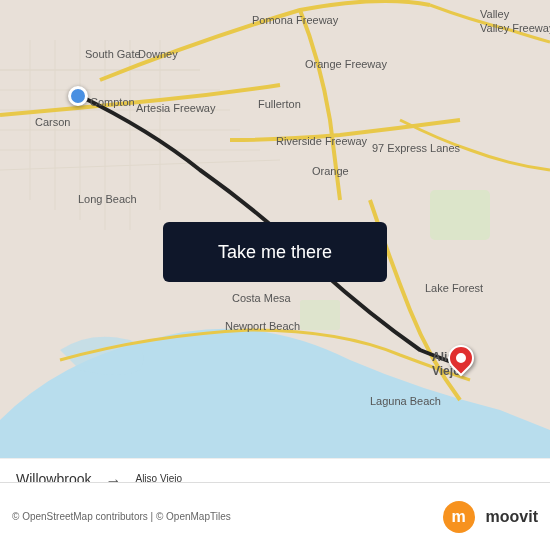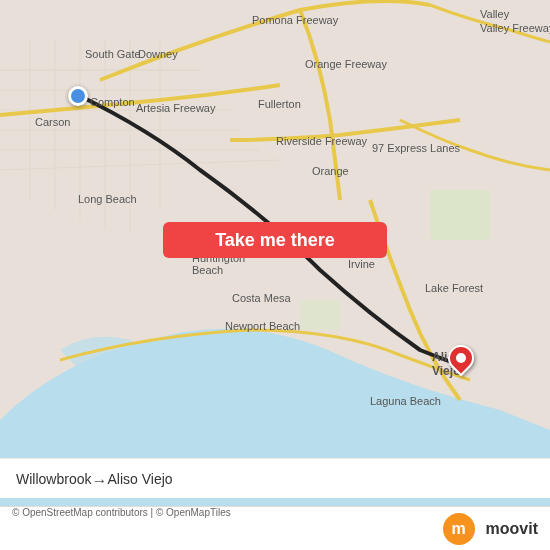--- a/index.html
+++ b/index.html
@@ -26,27 +26,27 @@
       top: 0; left: 0;
       background-color: #e8e0d8;
     }
 
     
     #take-me-there-btn {
       position: absolute;
       left: 163px;
       top: 222px;
       width: 224px;
-      height: 36px;
-      background-color: #ef4444;
+      height: 60px;
+      background-color: #0f172a;
       color: white;
       border: none;
       border-radius: 6px;
       font-size: 18px;
-      font-weight: bold;
+      font-weight: normal;
       cursor: pointer;
       z-index: 100;
       display: flex;
       align-items: center;
       justify-content: center;
     }
 
     
     .origin-marker {
       position: absolute;
@@ -86,23 +86,24 @@
       left: 50%;
       transform: translate(-50%, -50%);
     }
 
     
     #bottom-bar {
       position: absolute;
       bottom: 0;
       left: 0;
       width: 100%;
-      height: 44px;
+      height: 68px;
       background-color: white;
       display: flex;
+      align-items: center;
       justify-content: space-between;
       padding: 0 12px;
       border-top: 1px solid #ddd;
       z-index: 200;
     }
 
     .attribution {
       font-size: 10px;
       color: #666;
     }
@@ -137,38 +138,38 @@
     #route-info {
       position: absolute;
       bottom: 52px;
       left: 0;
       width: 100%;
       height: 40px;
       background-color: white;
       display: flex;
       align-items: center;
       padding: 0 16px;
-      gap: 0;
+      gap: 14px;
       z-index: 200;
       border-top: 1px solid #eee;
     }
 
     .route-from {
       font-size: 14px;
       font-weight: 500;
       color: #333;
     }
 
     .route-arrow {
       font-size: 16px;
       color: #555;
     }
 
     .route-to {
-      font-size: 14px;
+      font-size: 10px;
       font-weight: 500;
       color: #333;
     }
 
     
     .map-label {
       position: absolute;
       font-size: 11px;
       color: #555;
       font-weight: 500;

